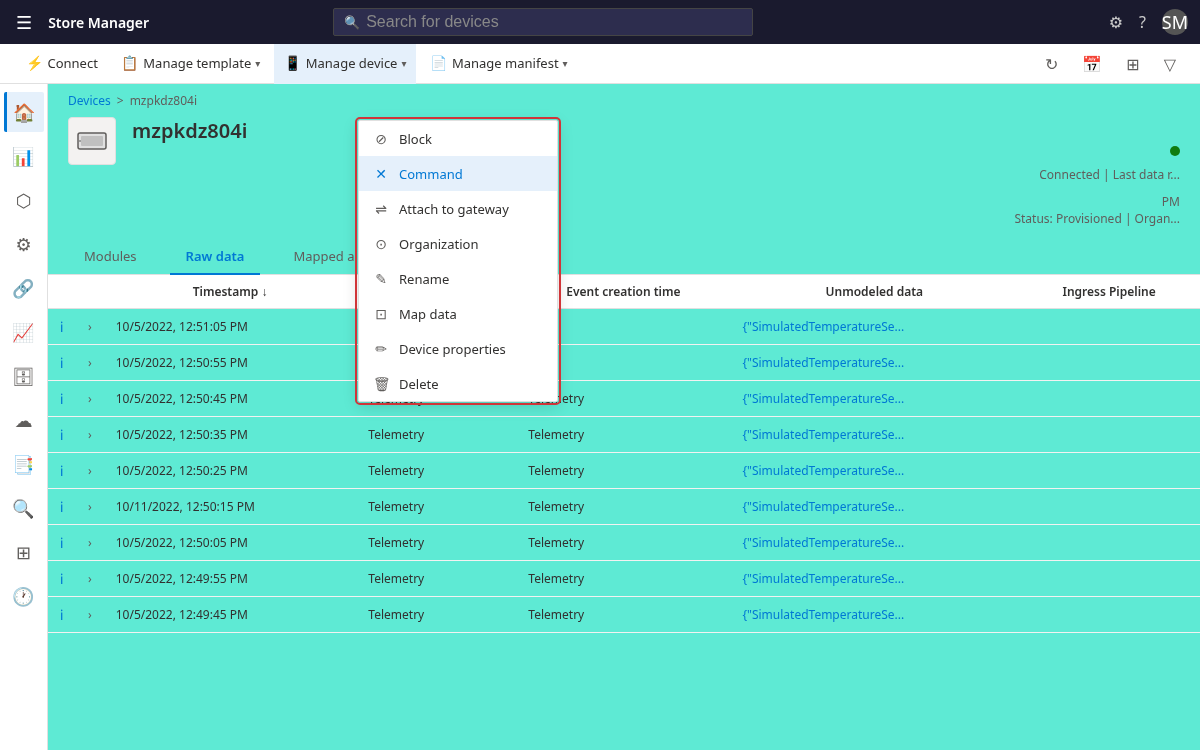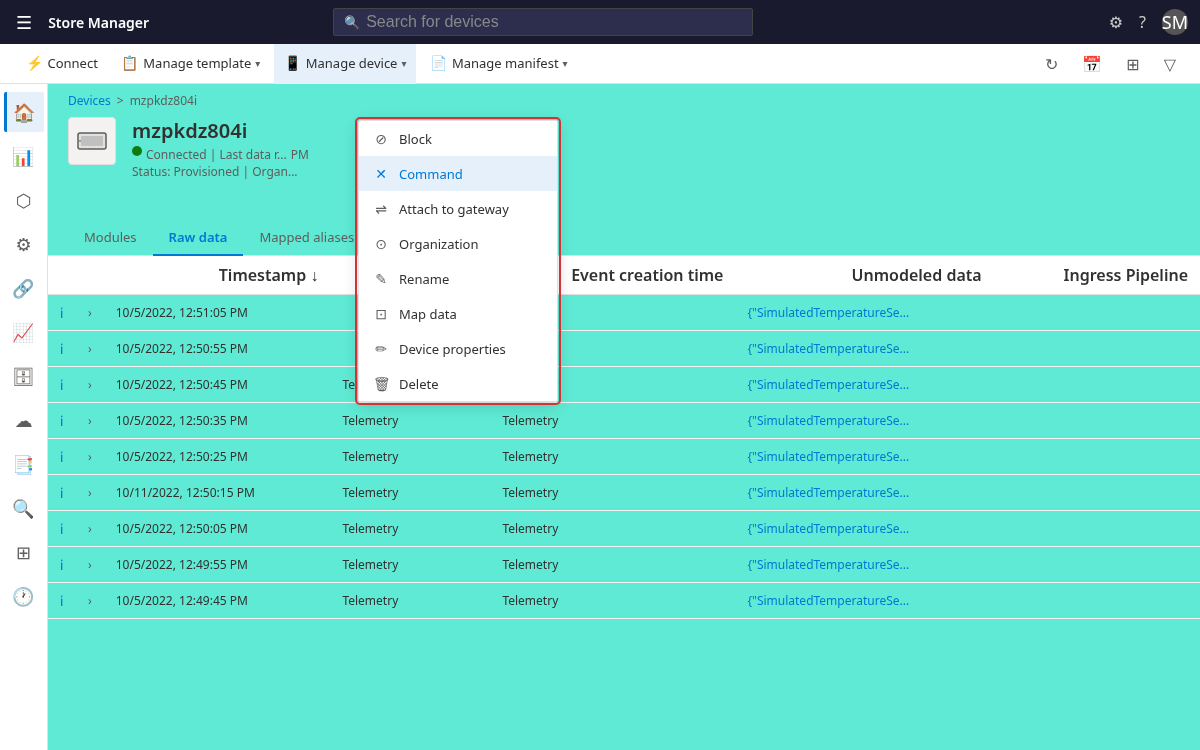--- a/index.html
+++ b/index.html
@@ -66,39 +66,39 @@
     .device-header {
       display: flex; align-items: flex-start; padding: 0 20px 12px 20px; gap: 16px;
     }
     .device-icon {
       width: 48px; height: 48px; background: #f3f2f1; border: 1px solid #e0e0e0;
       border-radius: 4px; display: flex; align-items: center; justify-content: center;
       font-size: 24px; color: #605e5c;
     }
     .device-info { flex: 1; }
     .device-name { font-size: 20px; font-weight: 600; color: #323130; margin-bottom: 2px; }
-    .device-status { font-size: 12px; color: #605e5c; display: flex; align-items: flex-start; gap: 4px; }
+    .device-status { font-size: 12px; color: #605e5c; display: flex; align-items: flex-end; gap: 10px; flex-direction: column; }
     .status-dot { width: 10px; height: 10px; border-radius: 50%; background: #107c10; display: inline-block; }
 
     
     .tabs {
-      display: flex; border-bottom: 1px solid #e0e0e0; padding: 0 20px; gap: 0; margin-top: 28px;
+      display: flex; border-bottom: 1px solid #e0e0e0; padding: 0 20px; gap: 17px;
     }
     .tab {
       padding: 8px 16px; cursor: pointer; font-size: 13px; color: #605e5c;
       border-bottom: 2px solid transparent; margin-bottom: -1px;
     }
     .tab.active { color: #0078d4; border-bottom-color: #0078d4; font-weight: 600; }
 
     
     .table-container { flex: 1; overflow-y: auto; }
     table { width: 100%; border-collapse: collapse; }
     thead th {
       background: #fff; border-bottom: 1px solid #e0e0e0; padding: 8px 12px;
-      text-align: right; font-size: 16px; font-weight: 600; color: #323130;
+      text-align: center; font-size: 12px; font-weight: 600; color: #323130;
       white-space: nowrap;
     }
     tbody tr { border-bottom: 1px solid #f3f2f1; }
     tbody td { padding: 8px 12px; font-size: 12px; color: #323130; white-space: nowrap; }
     .cell-link { color: #0078d4; cursor: pointer; }
     .row-info { color: #0078d4; cursor: pointer; font-size: 14px; }
     .row-expand { color: #605e5c; cursor: pointer; font-size: 12px; }
     .dropdown-menu {
       position: absolute; top: 36px; left: 310px; width: 200px;
       background: #fff; border: 1px solid #e0e0e0; box-shadow: 0 4px 16px rgba(0,0,0,0.15);

